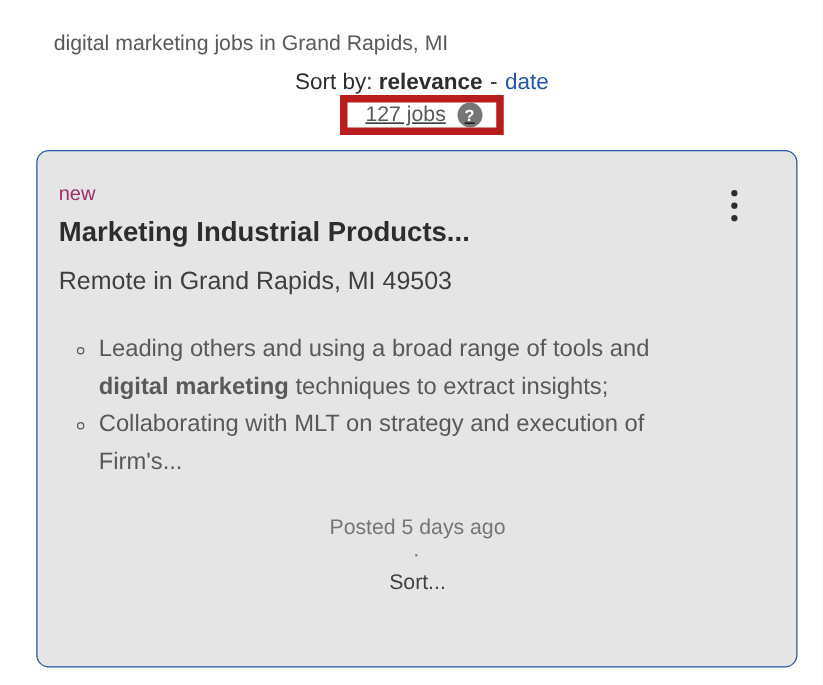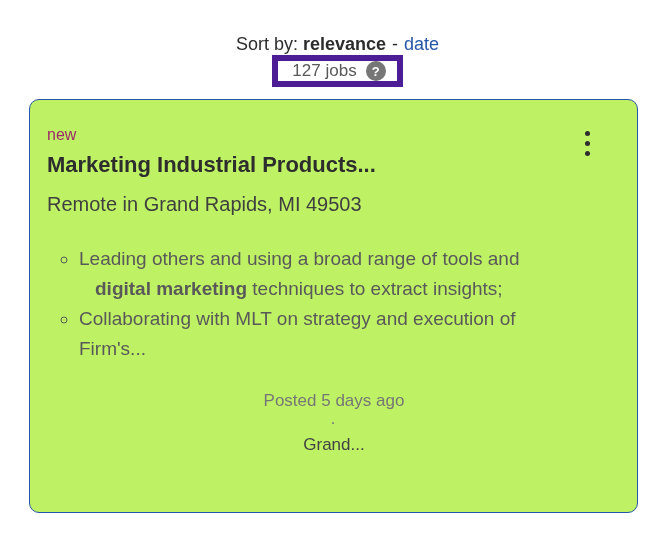--- a/index.html
+++ b/index.html
@@ -28,27 +28,28 @@
     align-items: center;
     height: 50px;
     flex-direction: column;
   }
   .sort-by { font-size: 18px; color: #2d2d2d; white-space: nowrap; }
   .sort-by .active { font-weight: bold; color: #2d2d2d; }
   .sort-by .sep { margin: 0 6px; color: #2d2d2d; }
   .sort-by .alt { color: #2557a7; cursor: pointer; }
 
   .annotation-box {
-    border: 6px solid #4c1d95;
+    border: 6px solid #b91c1c;
     background: #ffffff;
     height: 50px;
     display: flex;
     align-items: center;
     gap: 9px;
     padding: 0 11px 0 14px;
+    text-decoration: underline;
   }
   .jobs-count { font-size: 17px; color: #595959; white-space: nowrap; }
   .help-icon {
     width: 20px; height: 20px;
     border-radius: 50%;
     background: #767676;
     color: #ffffff;
     font-size: 13px;
     font-weight: bold;
     display: flex;
@@ -60,21 +61,21 @@
 
   
   .job-card {
     margin-top: 15px;
     width: 609px;
     height: 414px;
     border: 1.5px solid #2557a7;
     border-radius: 10px;
     padding: 25px 16px 20px 17px;
     overflow: hidden;
-    background: #bef264;
+    background: #e5e5e5;
     cursor: pointer;
   }
   .card-head {
     display: flex;
     justify-content: space-between;
     align-items: flex-start;
   }
   .badge-new {
     font-size: 16px;
     color: #9d2b6b;
@@ -121,38 +122,39 @@
     padding-left: 32px;
     list-style: circle;
     color: #595959;
   }
   ul.snippets li {
     font-size: 19px;
     line-height: 1.58;
     max-width: 458px;
     margin: 0;
   }
-  ul.snippets li b { color: #595959; margin-left: 16px; }
+  ul.snippets li b { color: #595959; }
   .card-footer {
     margin-top: 26px;
     display: flex;
     align-items: center;
     font-size: 17px;
     line-height: 1.3;
     flex-direction: column;
   }
   .posted { color: #767676; }
   .dot-sep { color: #767676; margin: 0 14px 0 12px; }
   .more-link { color: #424242; cursor: pointer; }
 </style>
 </head>
 <body>
 
 <div class="page">
 
+  <div class="query-line">digital marketing jobs in Grand Rapids, MI</div>
 
   <div class="sort-row">
     <div class="sort-by">
       <span>Sort by:</span>
       <span class="active">relevance</span><span class="sep">-</span><span class="alt">date</span>
     </div>
 
     <div class="annotation-box">
       <span class="jobs-count">127 jobs</span>
       <span class="help-icon">?</span>
@@ -177,17 +179,17 @@
     <div class="location">Remote in Grand Rapids, MI 49503</div>
 
     <ul class="snippets">
       <li><span>Leading others and using a broad range of tools and </span><b>digital marketing</b><span> techniques to extract insights;</span></li>
       <li><span>Collaborating with MLT on strategy and execution of Firm's...</span><b></b><span></span></li>
     </ul>
 
     <div class="card-footer">
       <span class="posted">Posted 5 days ago</span>
       <span class="dot-sep">·</span>
-      <span class="more-link">Grand...</span>
+      <span class="more-link">Sort...</span>
     </div>
 
   </div>
 </div>
 
 </body></html>

